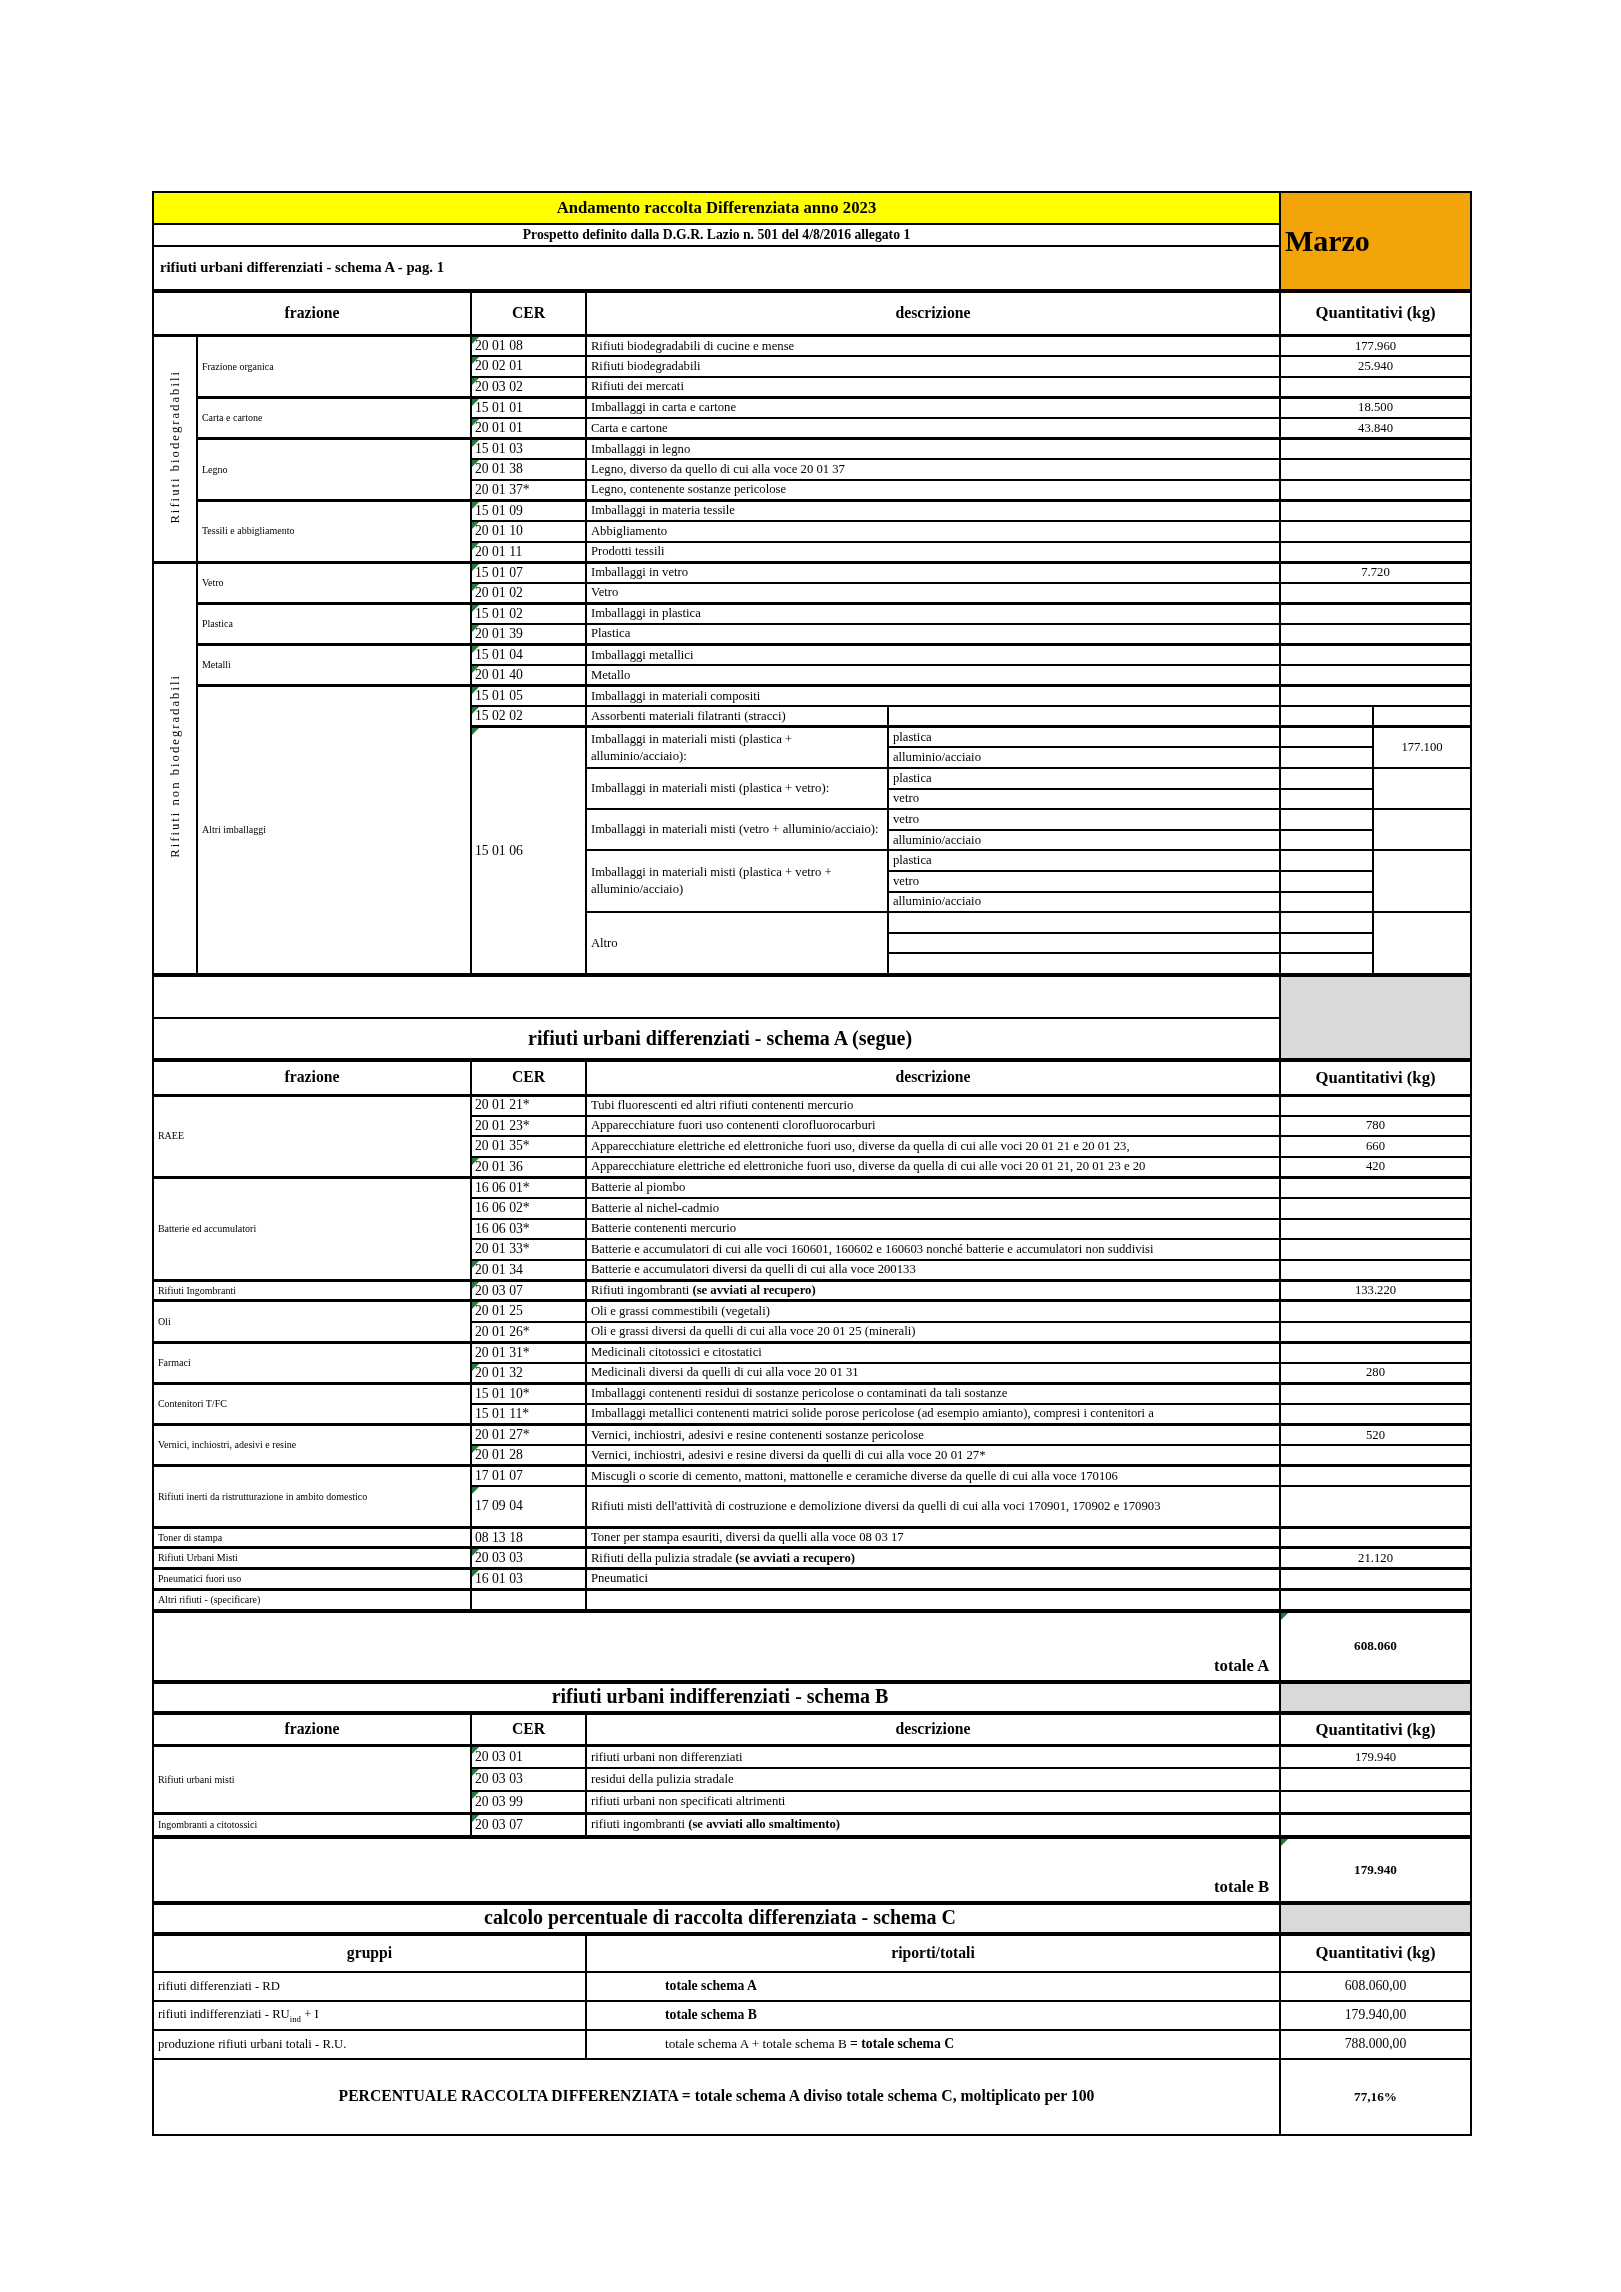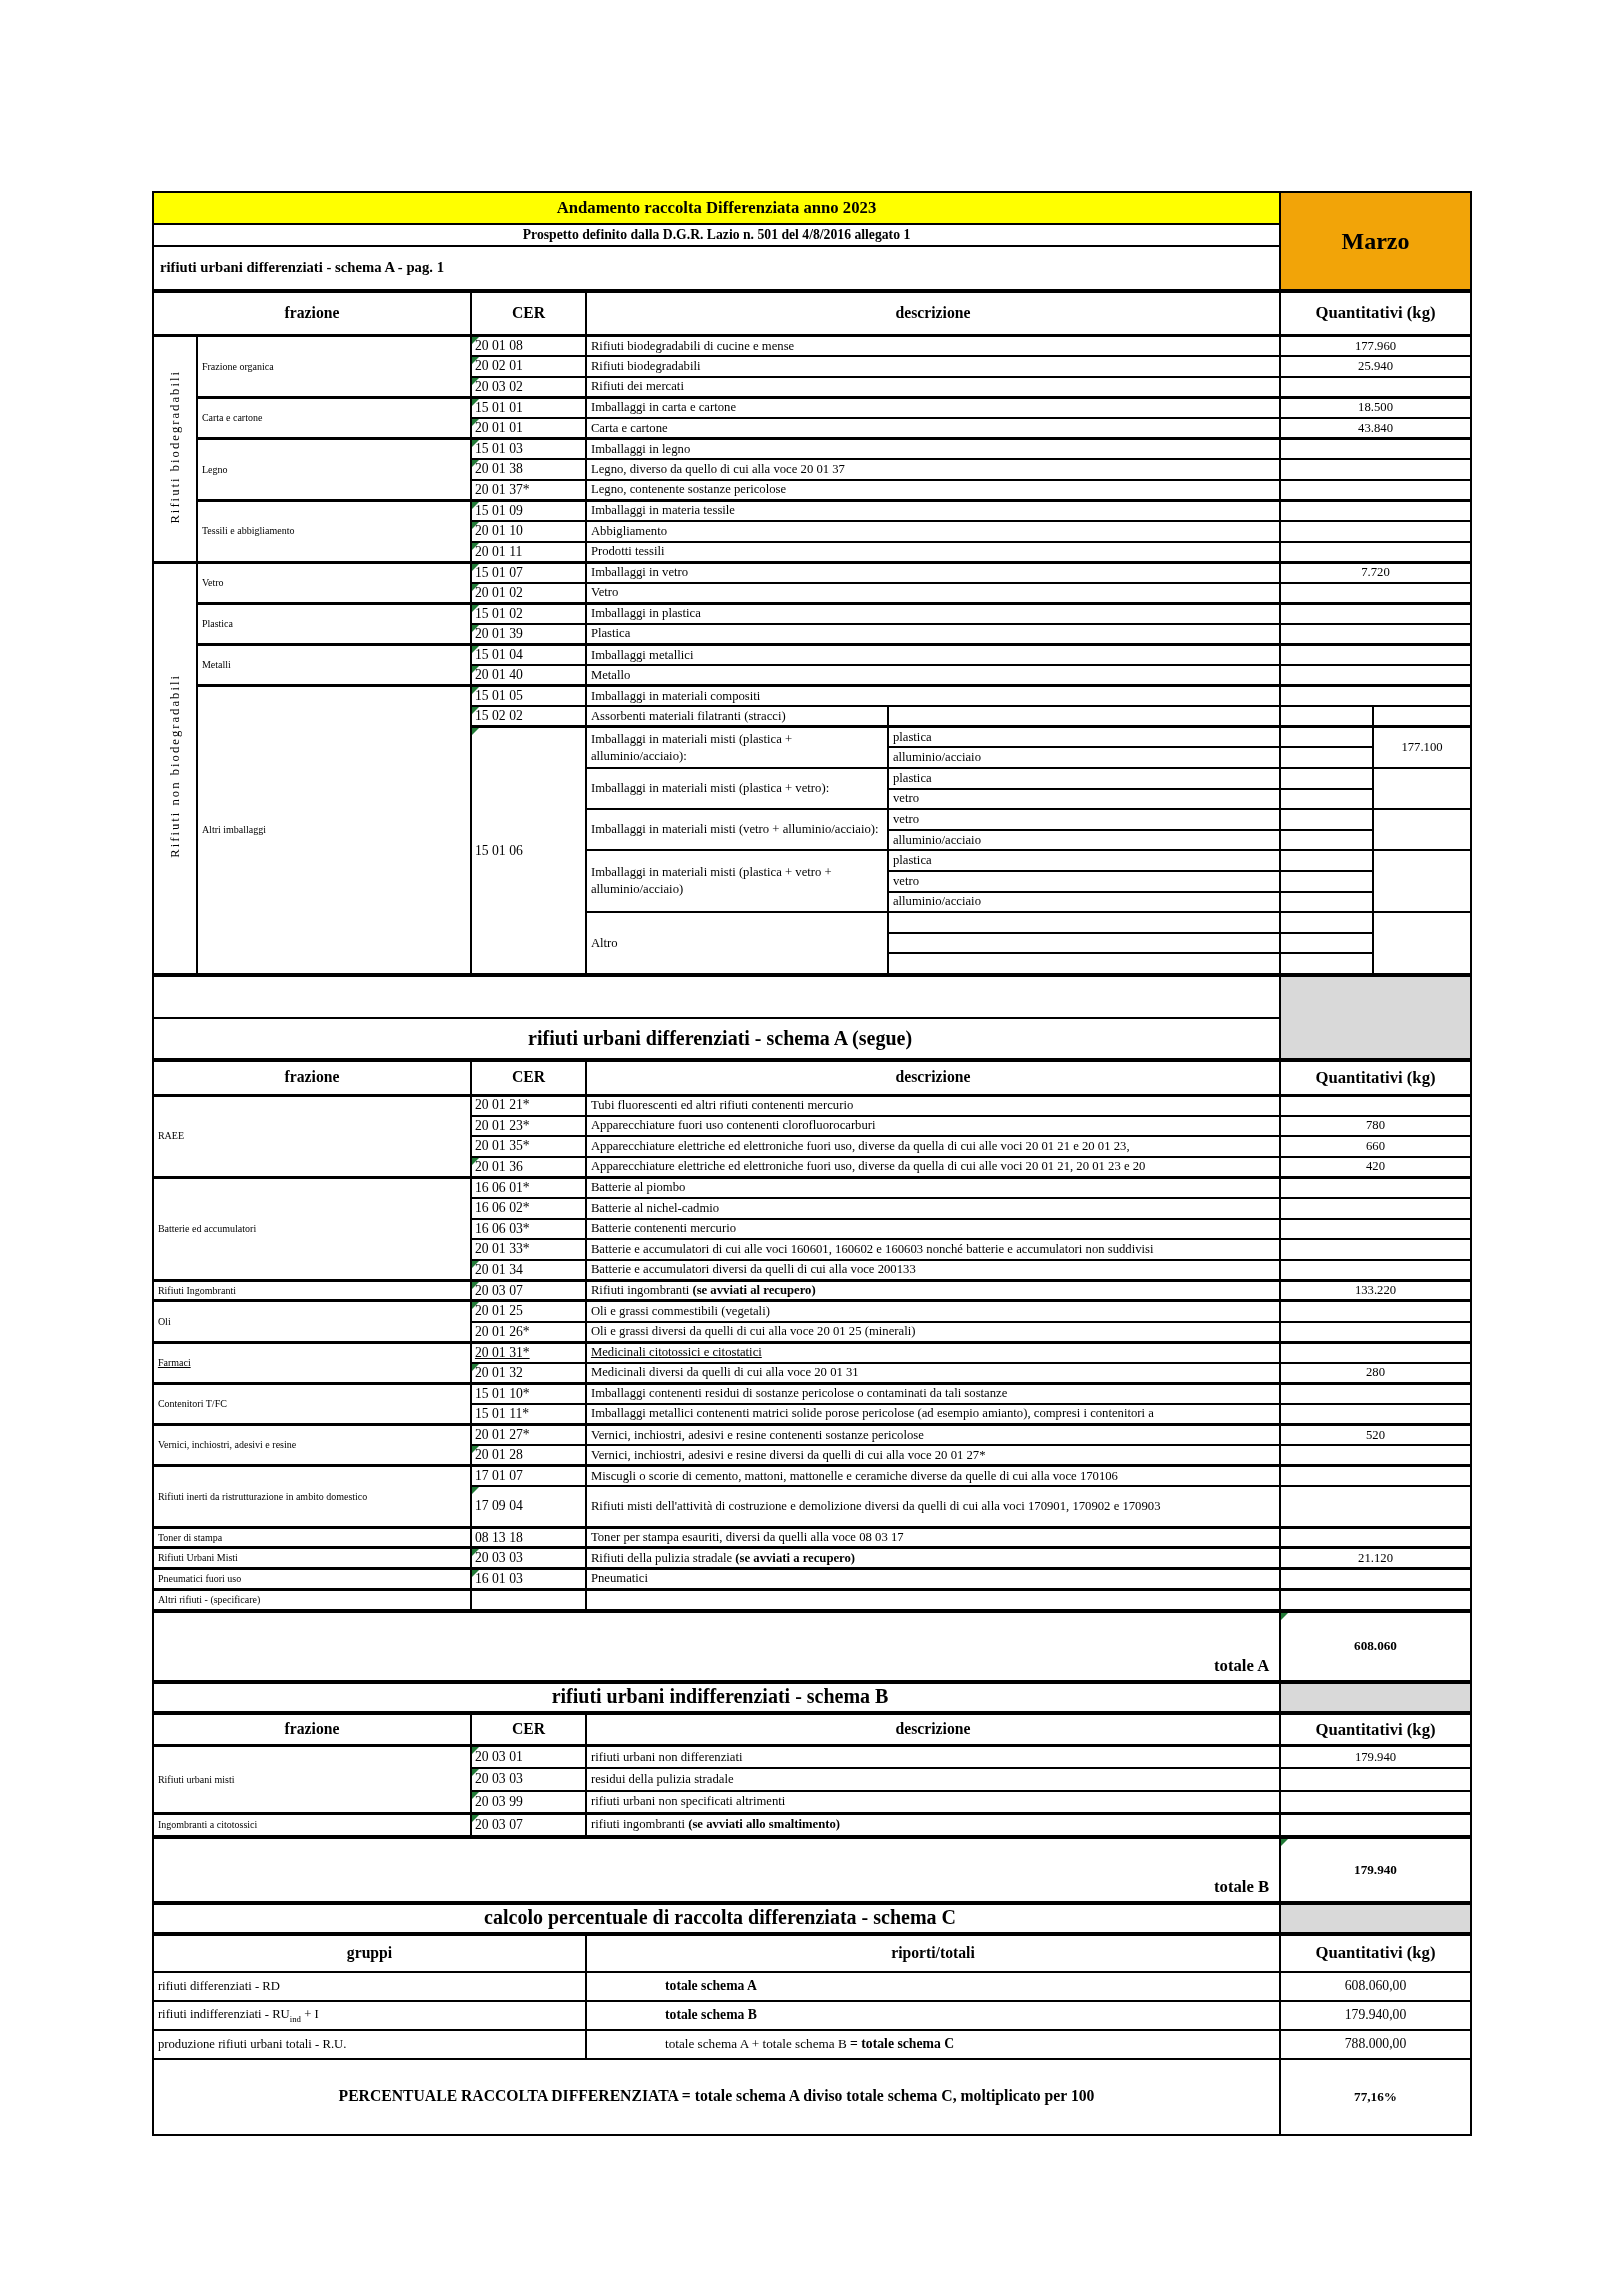--- a/index.html
+++ b/index.html
@@ -8,21 +8,21 @@
     font-family:"Liberation Serif","DejaVu Serif",serif;color:#000;
   }
   #sheet{position:absolute;left:152px;top:191px;width:1318px;}
   table{border-collapse:collapse;table-layout:fixed;width:1318px;}
   td,th{border:2px solid #000;padding:0 3.9px;vertical-align:middle;overflow:hidden;
         font-weight:normal;font-size:12.7px;line-height:1.18;white-space:nowrap;}
   
   .title-yellow{background:#FFFF00;text-align:center;font-weight:bold;font-size:16.7px;}
   .subtitle{text-align:center;font-weight:bold;font-size:13.7px;}
   .schema-title{text-align:left;font-weight:bold;font-size:14.7px;padding-left:5.9px;}
-  .month{background:#F2A408;text-align:center;font-weight:bold;font-size:24px;}
+  .month{background:#F2A408;text-align:left;font-weight:bold;font-size:30px;}
   
   .ch{text-align:center;font-weight:bold;font-size:15.7px;}
   .chq{text-align:center;font-weight:bold;font-size:16.7px;}
   
   .vlab{text-align:center;padding:0;}
   .vlab span{display:inline-block;writing-mode:vertical-rl;transform:rotate(180deg);
              font-size:12.7px;letter-spacing:2px;white-space:nowrap;}
   .fraz{text-align:left;font-size:10px;}
   .cer{text-align:left;font-size:13.7px;padding-left:2.9px;}
   .desc{text-align:left;font-size:12.7px;}
@@ -355,21 +355,21 @@
           <td class="fraz" rowspan="2" colspan="2">Oli</td>
           <td class="cer flag">20 01 25</td>
           <td class="desc" colspan="2">Oli e grassi commestibili (vegetali)</td>
           <td class="qty" colspan="2"></td>
         </tr>
         <tr style="height: 20.6px;">
           <td class="cer">20 01 26*</td>
           <td class="desc" colspan="2">Oli e grassi diversi da quelli di cui alla voce 20 01 25 (minerali)</td>
           <td class="qty" colspan="2"></td>
         </tr>
-        <tr class="gt" style="height: 20.6px; text-decoration: underline;">
+        <tr class="gt" style="height: 20.6px;">
           <td class="fraz" rowspan="2" colspan="2">Farmaci</td>
           <td class="cer">20 01 31*</td>
           <td class="desc" colspan="2">Medicinali citotossici e citostatici</td>
           <td class="qty" colspan="2"></td>
         </tr>
         <tr style="height: 20.6px;">
           <td class="cer flag">20 01 32</td>
           <td class="desc" colspan="2">Medicinali diversi da quelli di cui alla voce 20 01 31</td>
           <td class="qty" colspan="2">280</td>
         </tr>

